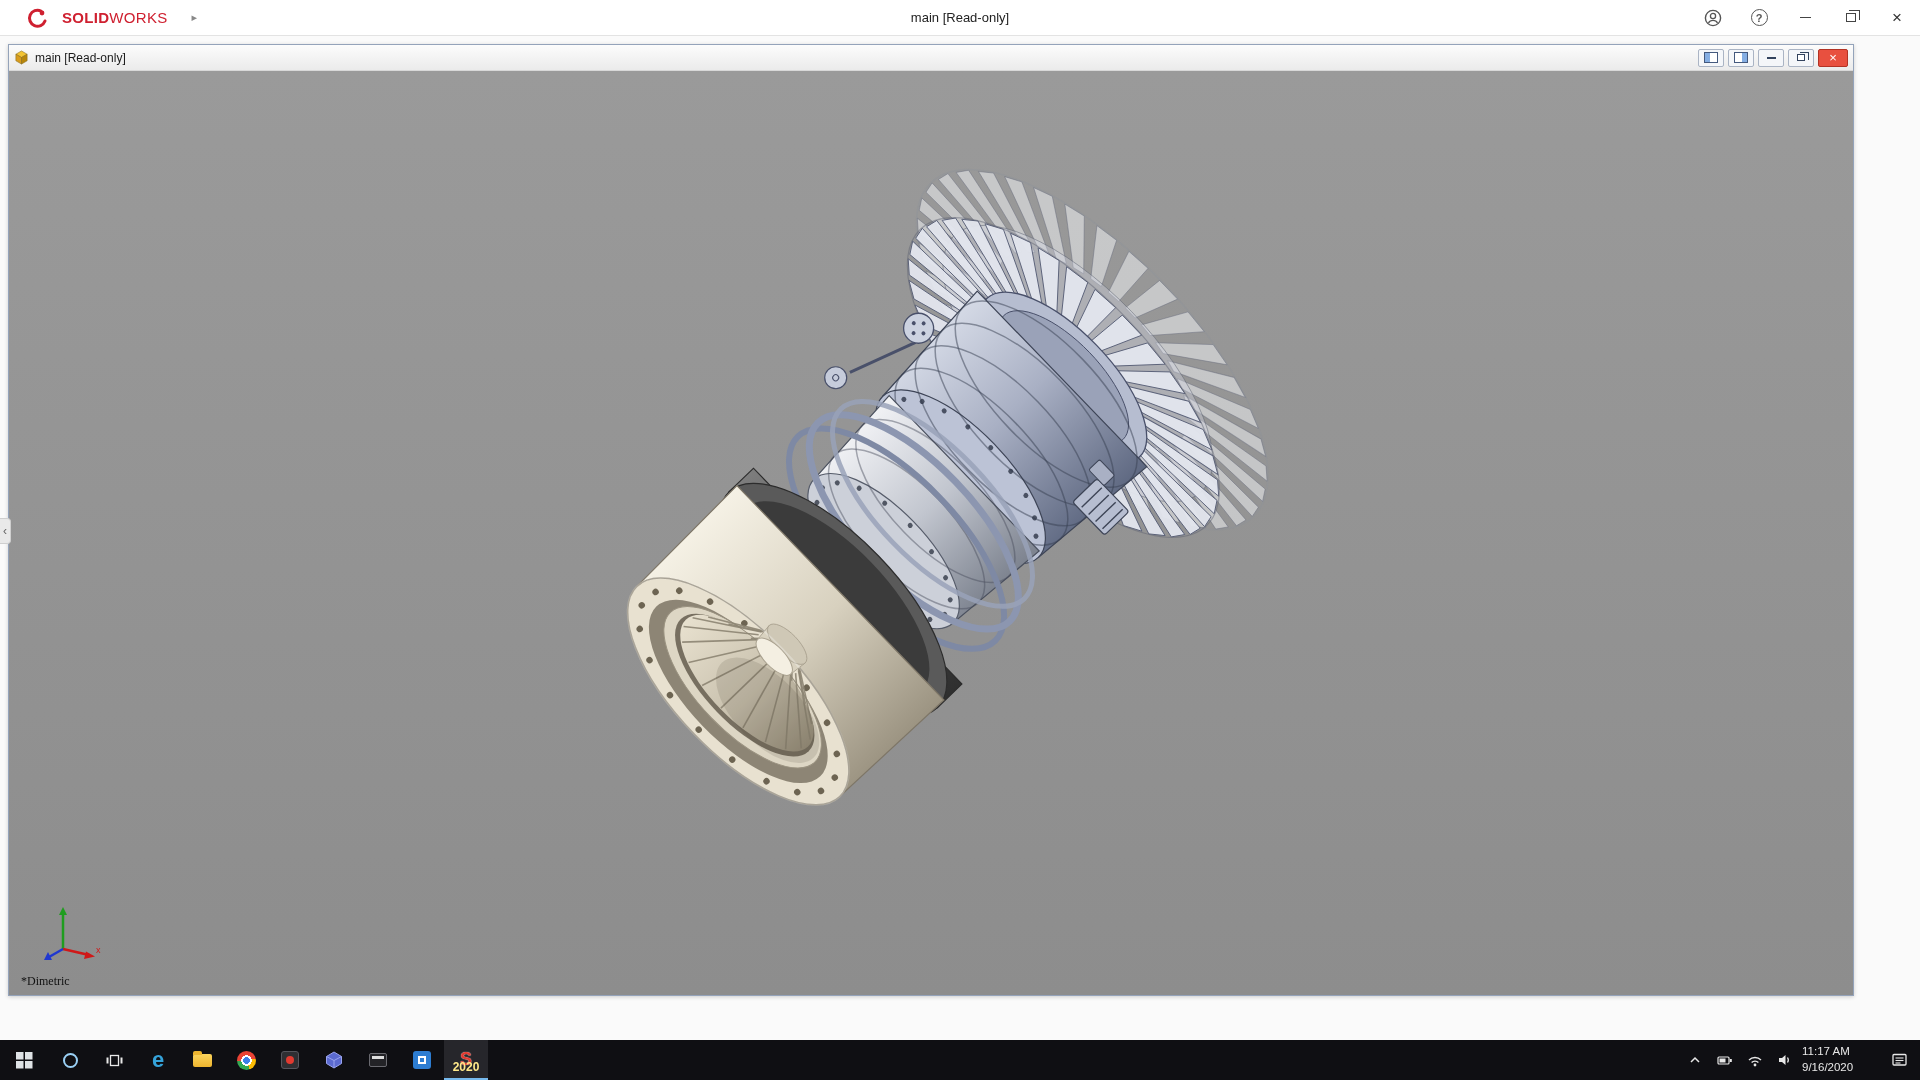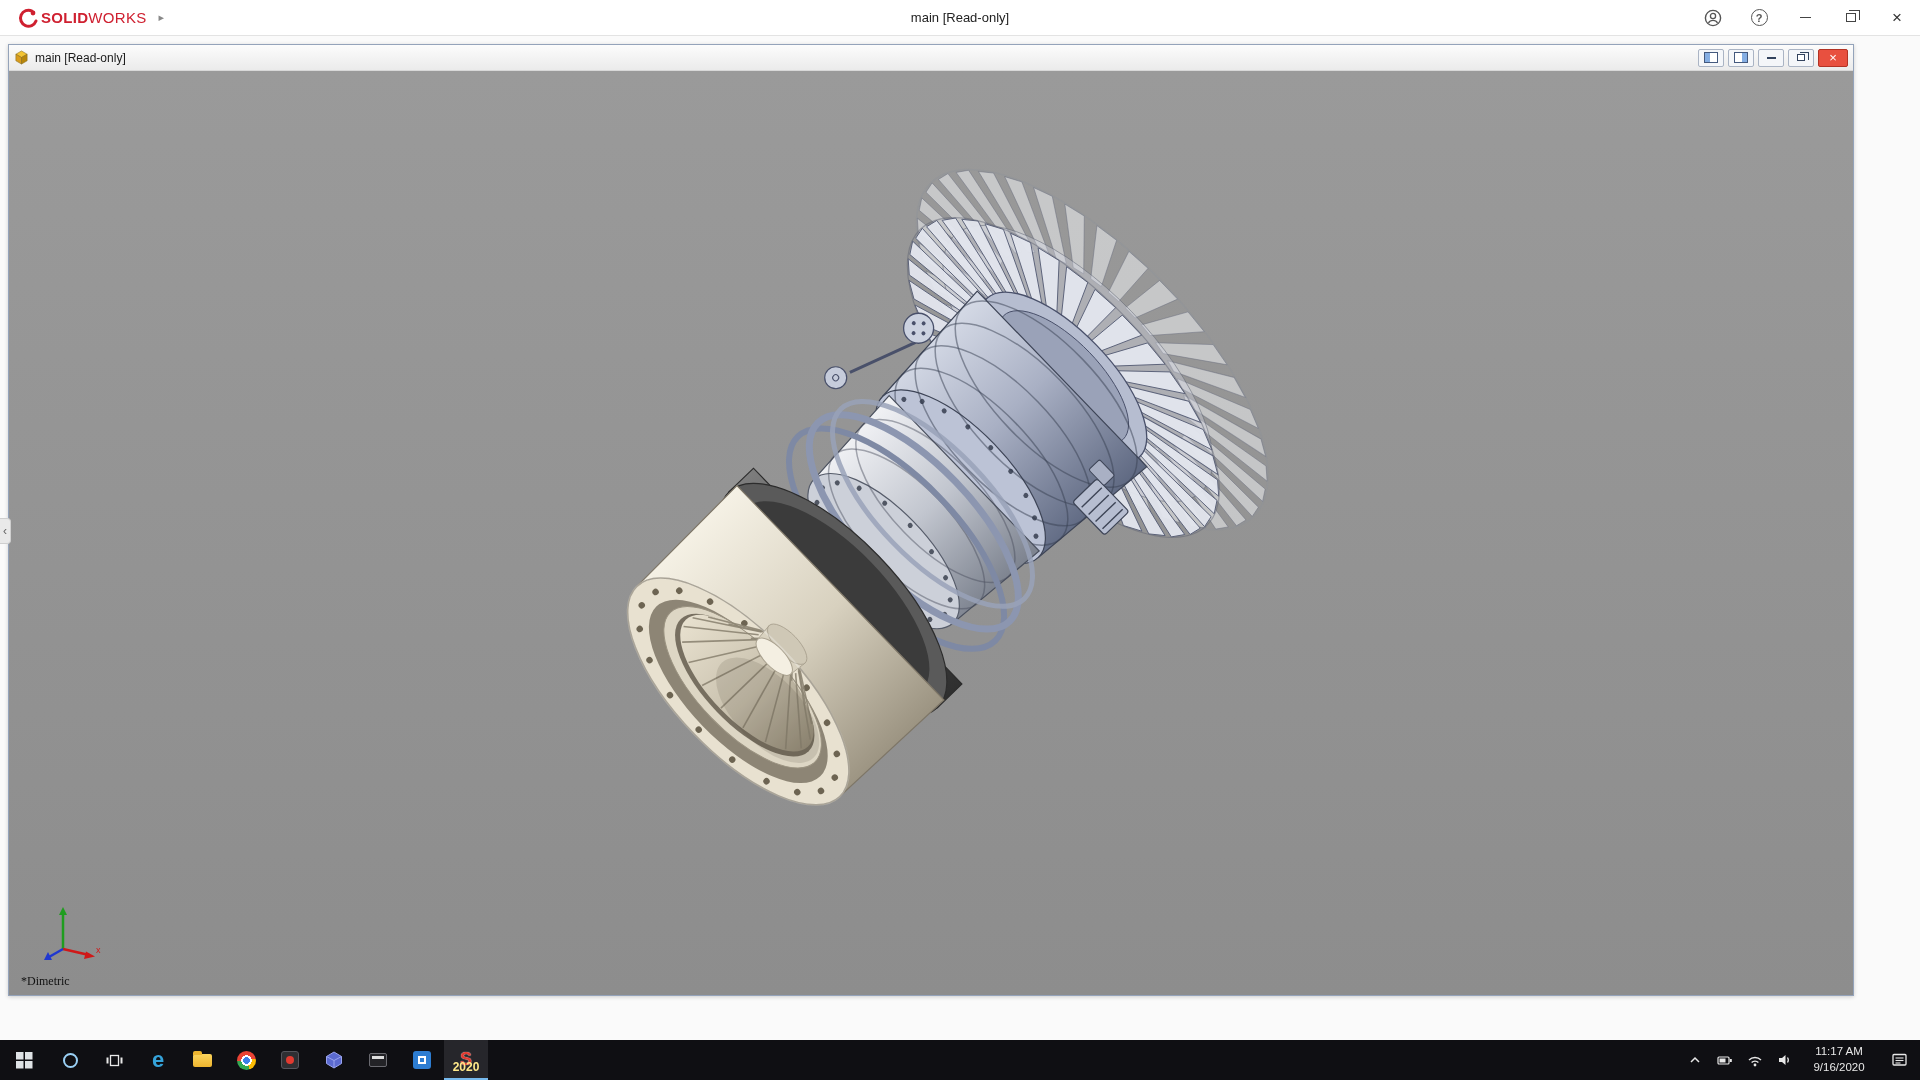--- a/index.html
+++ b/index.html
@@ -2,21 +2,21 @@
 <html><head>
 <meta charset="utf-8">
 <style>
   * { box-sizing: border-box; margin: 0; padding: 0; }
   html,body { width:1920px; height:1080px; overflow:hidden;
     font-family:"Liberation Sans", sans-serif; background:#fff; }
 
   
   .titlebar { height:36px; background:#ffffff; border-bottom:1px solid #e3e3e3;
     display:flex; align-items:center; position:relative; }
-  .brand { display:flex; align-items:center; gap:2px; padding-left:17px; }
+  .brand { display:flex; align-items:center; gap:14px; padding-left:26px; }
   .brand-text { font-size:15px; letter-spacing:.3px; color:#cf2030; }
   .brand-text b { font-weight:bold; }
   .brand-arrow { color:#888; font-size:11px; margin-left:10px; cursor:pointer; }
   .tb-title { position:absolute; left:0; right:0; text-align:center; font-size:13px; color:#222; pointer-events:none; }
   .tb-controls { margin-left:auto; display:flex; height:36px; z-index:2; }
   .cap-btn { width:46px; height:36px; display:flex; align-items:center; justify-content:center; color:#444; cursor:pointer; }
   .icon-ring { width:17px; height:17px; border:1.4px solid #555; border-radius:50%;
     display:flex; align-items:center; justify-content:center; font-size:11px; color:#555; font-weight:bold; }
   .min-bar { width:11px; height:1.6px; background:#444; display:inline-block; }
   .restore-box { width:10px; height:9px; border:1.4px solid #444; position:relative; background:#fff; }
@@ -85,21 +85,21 @@
   .dark-win::before { content:""; position:absolute; left:2px; top:2px; right:2px; height:3px; background:#dcdcdc; }
   .blue-app { width:18px; height:18px; background:#2d7dd2; border-radius:3px;
     display:flex; align-items:center; justify-content:center; }
   .blue-app i { width:8px; height:8px; border:2px solid #fff; display:block; }
   .sw-icon { position:relative; width:30px; height:30px; display:flex; align-items:center; justify-content:center; }
   .sw-letter { font-size:18px; font-weight:bold; color:#e23a30; text-shadow:0 0 1px #fff; }
   .sw-badge { position:absolute; bottom:0px; left:50%; transform:translateX(-50%);
     font-size:12px; font-weight:bold; color:#ffe98a; letter-spacing:0; }
   .tray { margin-left:auto; display:flex; align-items:center; }
   .tray-btn { width:30px; height:40px; display:flex; align-items:center; justify-content:center; cursor:pointer; }
-  .clock { width:78px; text-align:center; font-size:11.5px; line-height:1.35; cursor:pointer; padding:0 2px; }
+  .clock { width:78px; text-align:left; font-size:11.5px; line-height:1.35; cursor:pointer; padding:0 2px; }
   .action-btn { width:42px; }
 </style>
 </head>
 <body>
 
 <header class="titlebar">
   <div class="brand">
     <svg width="22" height="22" viewBox="0 0 22 22">
       <path d="M15,4 a8,8 0 1 0 4,10" fill="none" stroke="#cf2030" stroke-width="3" stroke-linecap="round"></path>
       <circle cx="16" cy="6" r="2.4" fill="#cf2030"></circle>

